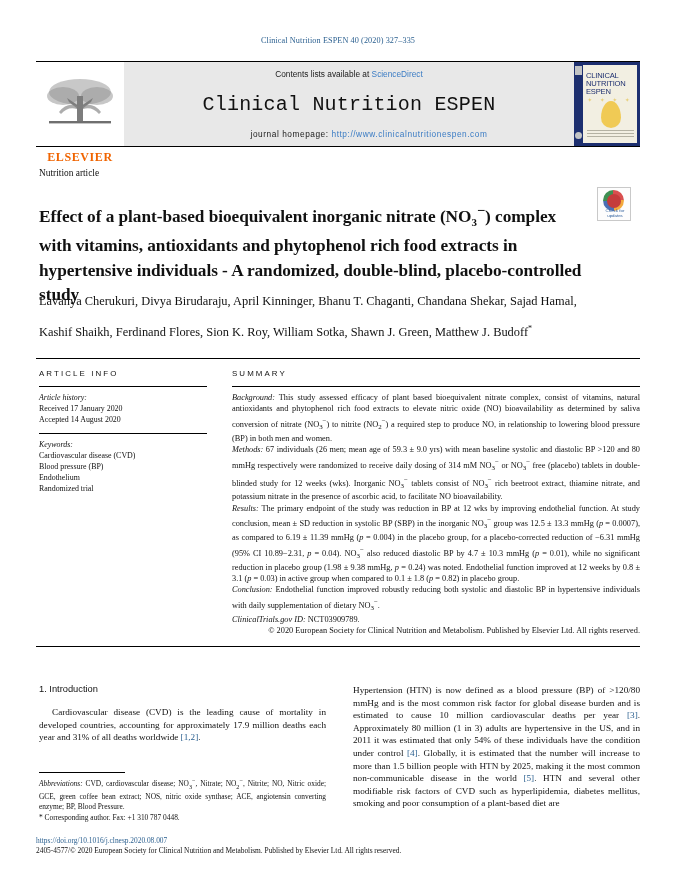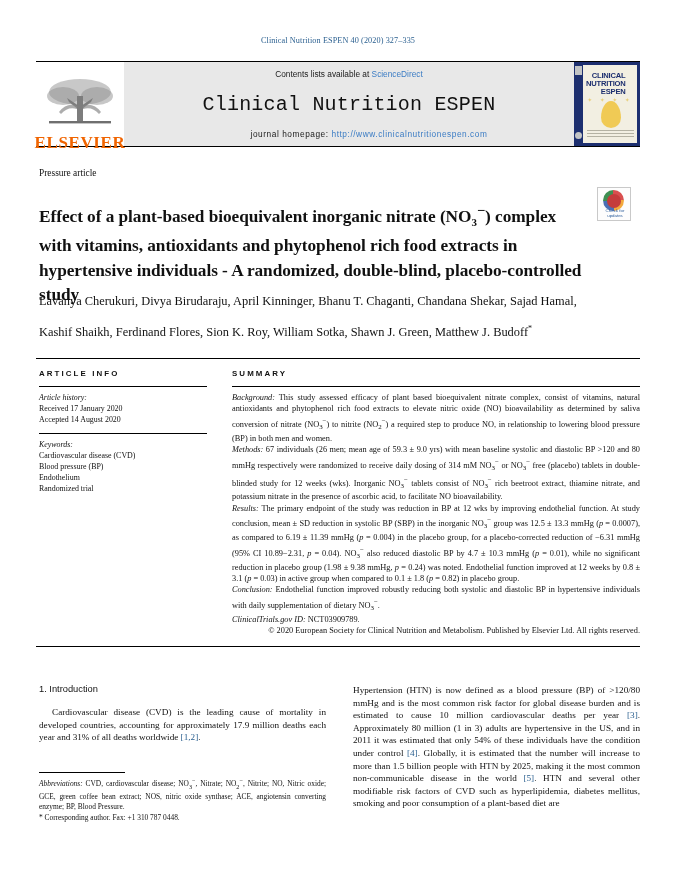--- a/index.html
+++ b/index.html
@@ -54,27 +54,27 @@
     display: flex;
     flex-direction: column;
     align-items: center;
     justify-content: flex-end;
     padding-bottom: 1px;
     box-sizing: border-box;
   }
   .tree-svg { display:block; margin-top: 3px; }
   .elsevier-word {
     font-family: "Liberation Serif", serif;
-    font-size: 17px;
+    font-size: 12px;
     letter-spacing: .6px;
     color: #f06400;
     font-weight: 600;
     line-height: 13px;
     position: relative;
-    top: 4px;
+    top: 19px;
   }
   .masthead-center {
     flex: 1 1 auto;
     background: #e8e8e8;
     display: flex;
     flex-direction: column;
     align-items: center;
     justify-content: space-between;
     padding: 7px 0 7px 0;
     box-sizing: border-box;
@@ -109,25 +109,24 @@
   .cover-inner {
     position: absolute;
     left: 9px; top: 3px; right: 3px; bottom: 3px;
     background: #f2efe2;
   }
   .cover-title {
     position: absolute;
     left: 3px; top: 7px;
     font-family: "Liberation Sans", sans-serif;
     font-size: 7.6px;
-    font-weight: 700;
+    font-weight: 400;
     line-height: 8px;
     color: #1d2f6f;
     letter-spacing: -.2px;
-    text-align: right;
   }
   .cover-drop {
     position: absolute;
     left: 50%;
     top: 46%;
     width: 20px;
     height: 27px;
     margin-left: -9px;
     background: #f0c33c;
     border-radius: 50% 50% 50% 50% / 62% 62% 38% 38%;
@@ -251,21 +250,21 @@
   .rule-bottom {
     position: absolute;
     left: 36px; top: 646px;
     width: 604px;
     border-top: 1px solid #000;
   }
 
   .sect-head {
     font-family: "Liberation Sans", sans-serif;
     font-size: 7.9px;
-    font-weight: 700;
+    font-weight: 400;
     letter-spacing: 2.1px;
     color: #111;
   }
 
   .info-col {
     position: absolute;
     left: 39px; top: 369px;
     width: 168px;
   }
   .info-rule {
@@ -436,21 +435,21 @@
           <div>ESPEN</div>
         </div>
         <div class="cover-bottomtext"></div>
       </div>
       <div class="cover-lband"></div>
       <div class="cover-els"></div>
       <div class="cover-seal"></div>
     </div>
   </div>
 
-  <div class="article-type">Pressure article</div>
+  <div class="article-type">Nutrition article</div>
 
   <h1 class="title">Effect of a plant-based bioequivalent inorganic nitrate (NO<sub>3</sub><sup>−</sup>) complex with vitamins, antioxidants and phytophenol rich food extracts in hypertensive individuals - A randomized, double-blind, placebo-controlled study</h1>
 
   <div class="crossmark">
     <div class="ring"></div>
     <div class="cm-text">Check for updates</div>
   </div>
 
   <div class="authors">Lavanya Cherukuri, Divya Birudaraju, April Kinninger, Bhanu T. Chaganti, Chandana Shekar, Sajad Hamal, Kashif Shaikh, Ferdinand Flores, Sion K. Roy, William Sotka, Shawn J. Green, Matthew J. Budoff<sup>*</sup></div>
 
@@ -494,14 +493,18 @@
   <div class="col-right">
     <p class="body-text">Hypertension (HTN) is now defined as a blood pressure (BP) of &gt;120/80 mmHg and is the most common risk factor for global disease burden and is estimated to cause 10 million cardiovascular deaths per year <span class="ref">[3]</span>. Approximately 80 million (1 in 3) adults are hypertensive in the US, and in 2011 it was estimated that only 54% of these individuals have the condition under control <span class="ref">[4]</span>. Globally, it is estimated that the number will increase to more than 1.5 billion people with HTN by 2025, making it the most common non-communicable disease in the world <span class="ref">[5]</span>. HTN and several other modifiable risk factors of CVD such as hyperlipidemia, diabetes mellitus, smoking and poor consumption of a plant-based diet are</p>
   </div>
 
   <div class="footnote">
     <div class="fn-rule"></div>
     <p class="fn-text"><i>Abbreviations:</i> CVD, cardiovascular disease; NO<sub>3</sub><sup>−</sup>, Nitrate; NO<sub>2</sub><sup>−</sup>, Nitrite; NO, Nitric oxide; GCE, green coffee bean extract; NOS, nitric oxide synthase; ACE, angiotensin converting enzyme; BP, Blood Pressure.</p>
     <p class="fn-star">* Corresponding author. Fax: +1 310 787 0448.</p>
   </div>
 
+  <div class="footer">
+    <div class="doi">https://doi.org/10.1016/j.clnesp.2020.08.007</div>
+    <div class="rights">2405-4577/© 2020 European Society for Clinical Nutrition and Metabolism. Published by Elsevier Ltd. All rights reserved.</div>
+  </div>
 
 </div>
 
 </body></html>

